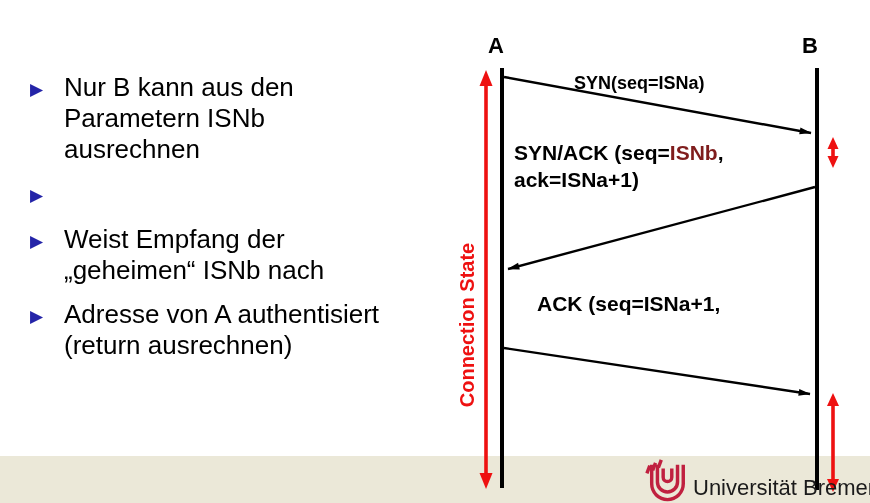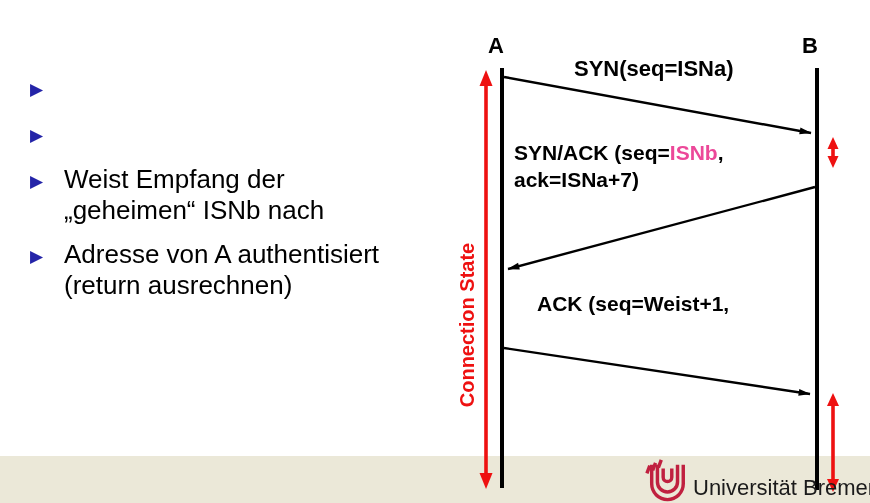--- a/index.html
+++ b/index.html
@@ -18,41 +18,44 @@
   .bullet-marker{
     width:34px;flex:0 0 34px;color:#2424a8;font-size:17px;line-height:31px;
     padding-top:2px;
   }
   .bullet-text{font-size:26px;line-height:31px;white-space:pre-line;}
   
   #diagram-svg{position:absolute;left:0;top:0;z-index:1;}
   .dlabel{position:absolute;font-weight:bold;z-index:2;white-space:nowrap;}
   #actor-a{left:476px;top:33px;width:40px;text-align:center;font-size:22px;}
   #actor-b{left:790px;top:33px;width:40px;text-align:center;font-size:22px;}
-  #msg-syn{left:574px;top:56px;font-size:22px;}
+  #msg-syn{left:574px;top:73px;font-size:18px;}
   #msg-synack{left:514px;top:139px;font-size:21px;line-height:27px;}
   #msg-ack{left:537px;top:290px;font-size:21px;line-height:27px;}
   #msg-ack .line2{display:inline-block;padding-left:64px;}
-  .red{color:#ec4899;margin-top:11px;}
+  .red{color:#7f1d1d;margin-top:11px;}
   #connection-state{
     position:absolute;left:367px;top:314px;width:200px;height:22px;
     transform:rotate(-90deg);text-align:center;color:#ee1111;
     font-weight:bold;font-size:20px;z-index:2;
   }
 </style>
 </head>
 <body>
 
 <div id="slide">
 
   <div id="footer-bar"></div>
 
   <div id="bullets">
     <div class="bullet-item">
       <span class="bullet-marker">▶</span>
+      <span class="bullet-text">Nur B kann aus den
+Parametern ISNb
+ausrechnen</span>
     </div>
     <div class="bullet-item">
       <span class="bullet-marker">▶</span>
     </div>
     <div class="bullet-item">
       <span class="bullet-marker">▶</span>
       <span class="bullet-text">Weist Empfang der
 „geheimen“ ISNb nach</span>
     </div>
     <div class="bullet-item">
@@ -96,25 +99,25 @@
     </g>
   </svg>
 
   <div class="dlabel" id="actor-a">A</div>
   <div class="dlabel" id="actor-b">B</div>
 
   <div class="dlabel" id="msg-syn">SYN(seq=ISNa)</div>
 
   <div class="dlabel" id="msg-synack">
     <span>SYN/ACK (seq=</span><span class="red">ISNb</span><span>,</span><br>
-    <span>ack=ISNa+7)</span>
+    <span>ack=ISNa+1)</span>
   </div>
 
   <div class="dlabel" id="msg-ack">
-    <span>ACK (seq=Weist+1,</span><br>
+    <span>ACK (seq=ISNa+1,</span><br>
   </div>
 
   <div id="connection-state">Connection State</div>
 
   <svg id="logo" viewBox="0 0 48 46">
     <g stroke="#c0203f" stroke-width="3.6" fill="none">
 
       <line x1="3" y1="15" x2="6" y2="7"></line>
       <line x1="9" y1="12" x2="12" y2="4"></line>
       <line x1="15" y1="9" x2="18" y2="1"></line>

